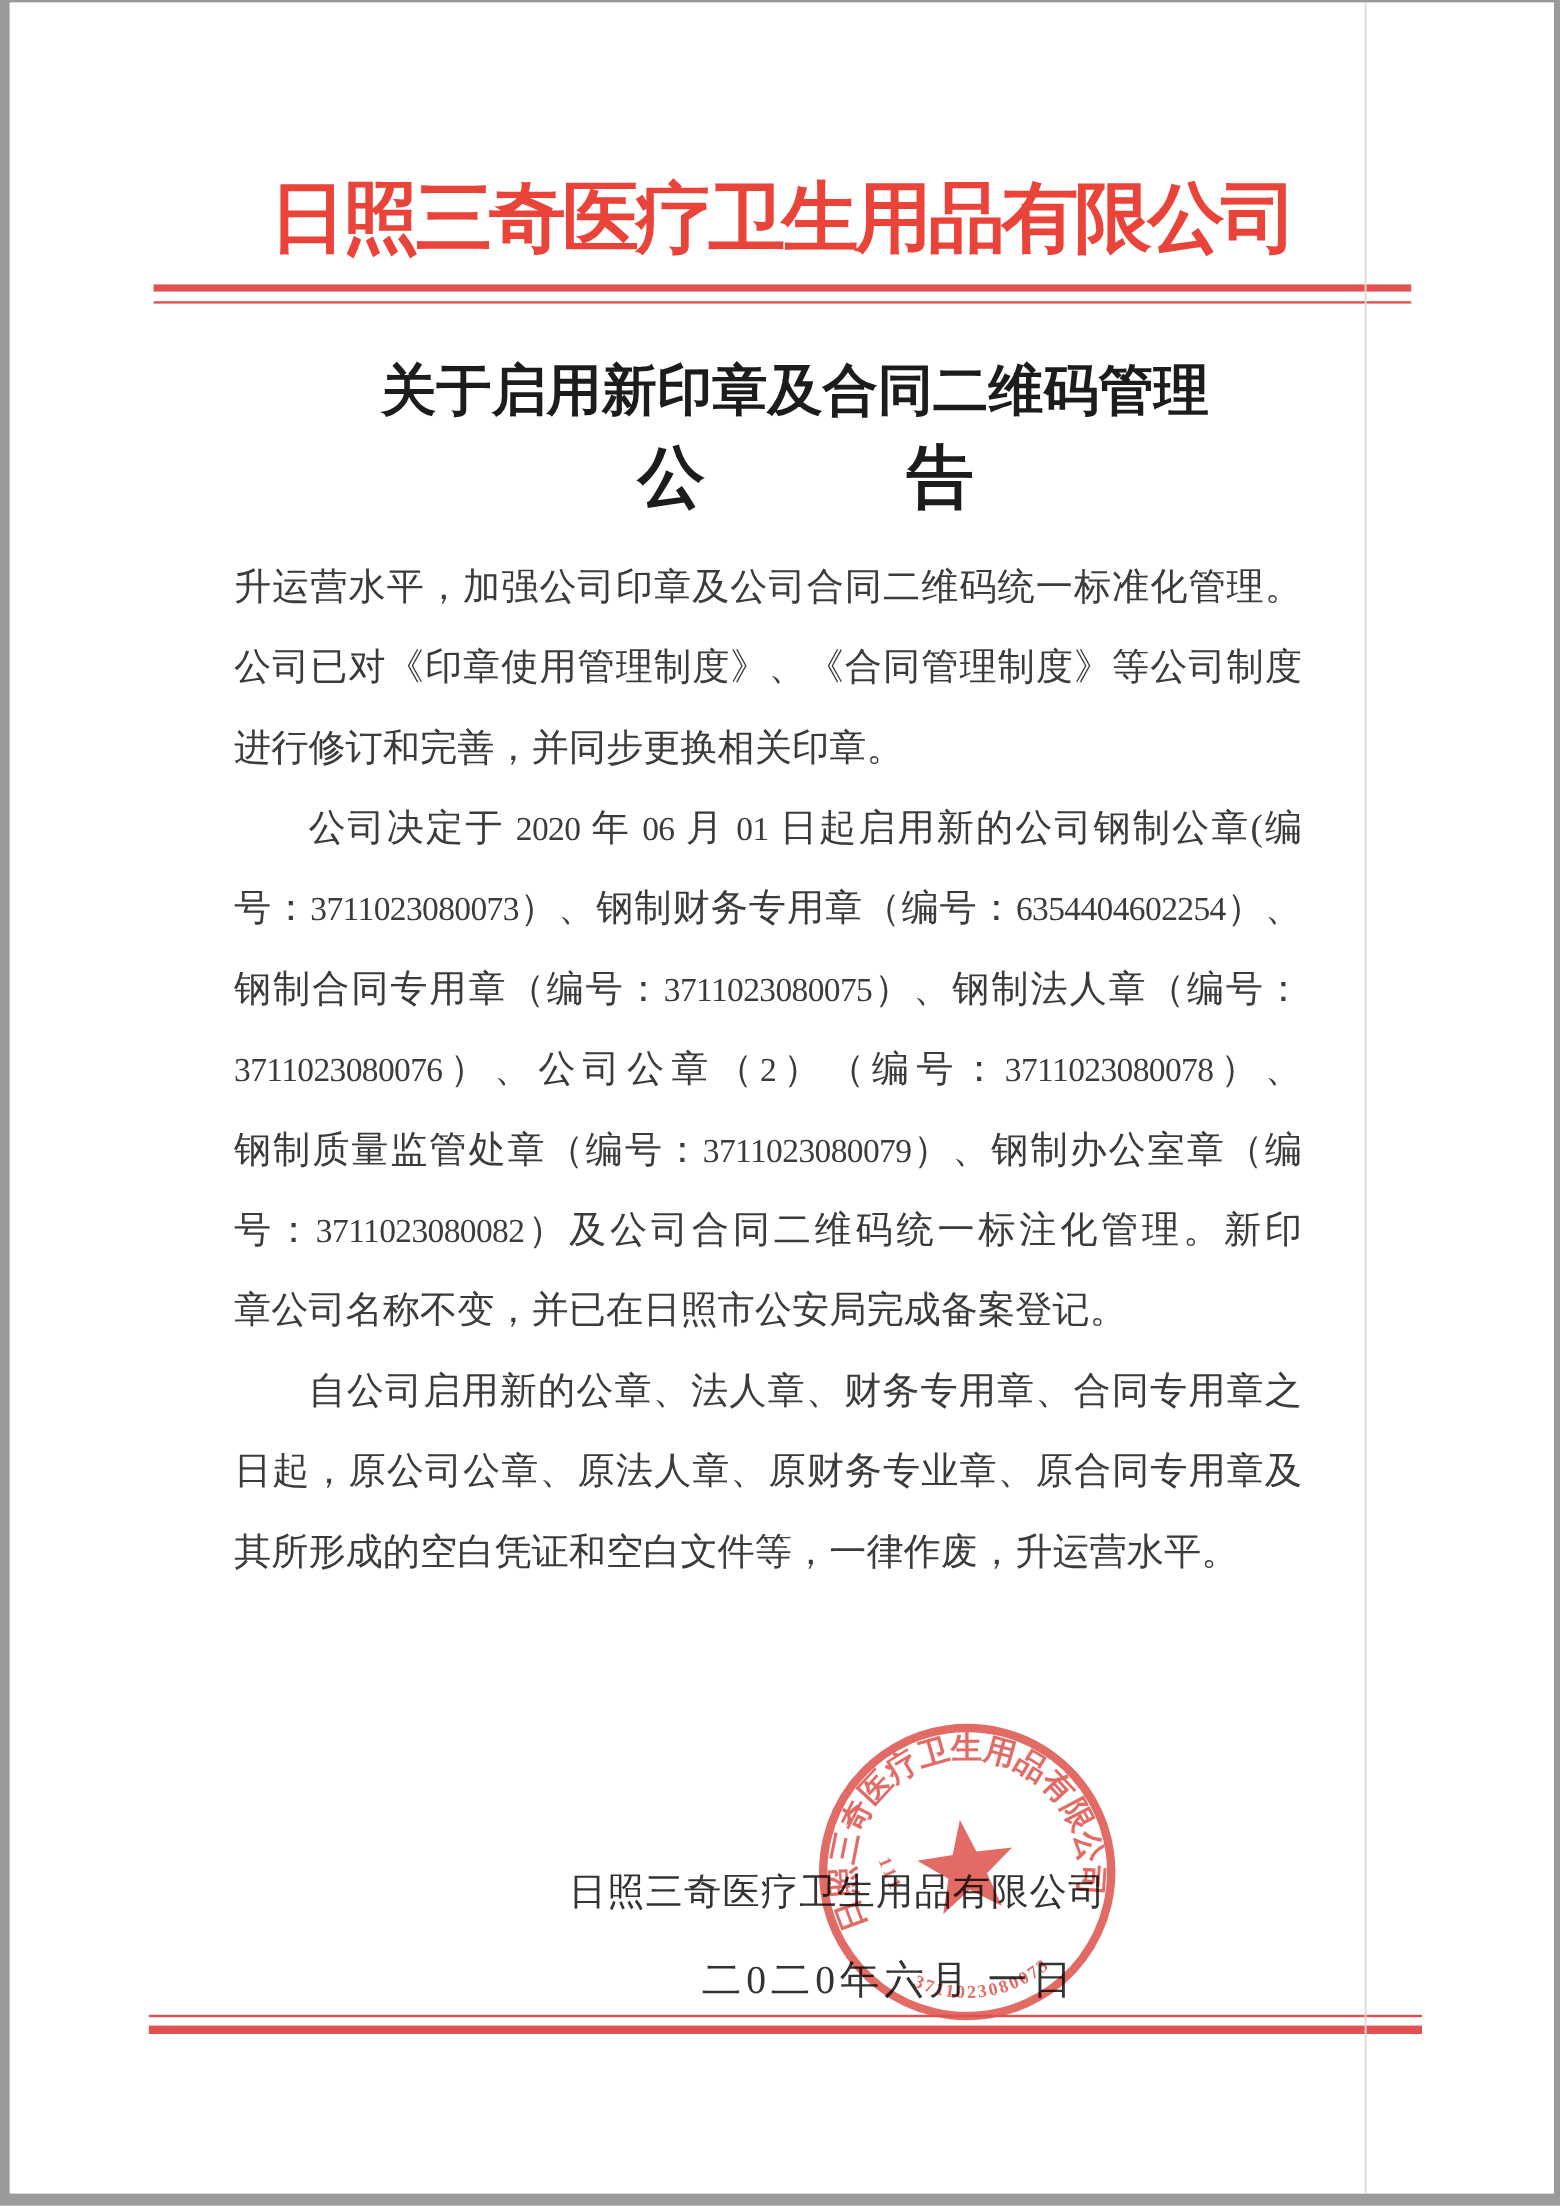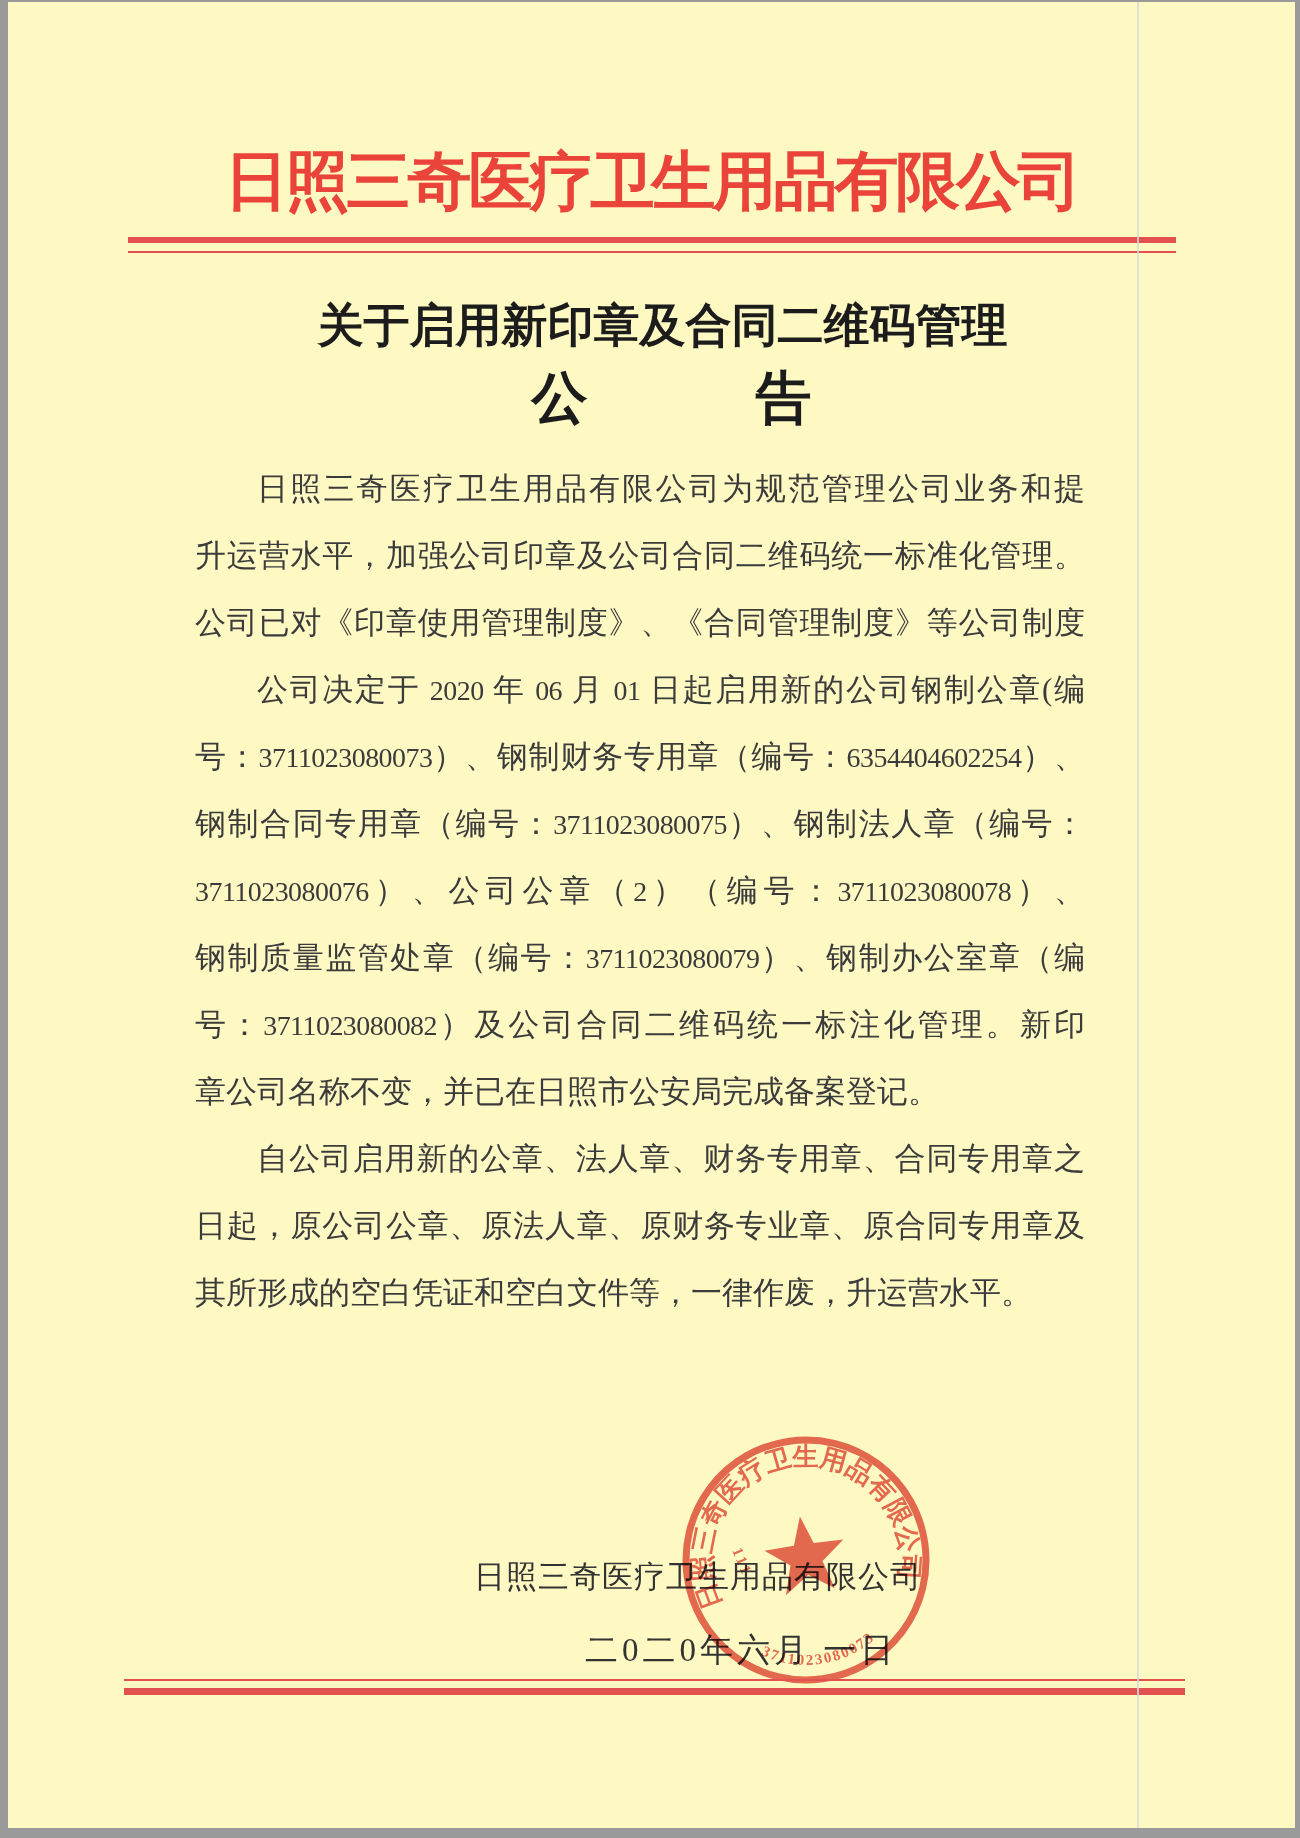--- a/index.html
+++ b/index.html
@@ -4,21 +4,21 @@
 <style>
   html,body{margin:0;padding:0;}
   body{
     width:1300px;height:1838px;
     background:#9a9a9a;           
     position:relative;overflow:hidden;
     font-family:"Liberation Serif","DejaVu Serif",serif;
   }
   .paper{
     position:absolute;left:8px;top:2px;width:1287px;height:1826px;
-    background:#fef9c3;
+    background:#ffffff;
   }
   .fold-line{
     position:absolute;left:1129px;top:0;width:2px;height:100%;
     background:#dadad8;opacity:.8;
   }
   .letterhead{
     position:absolute;left:0;top:138px;width:100%;height:84px;line-height:84px;
     text-align:center;color:#ea4339;
     font-family:"Liberation Serif","DejaVu Serif",serif;
     font-weight:900;font-size:64px;letter-spacing:-3px;
@@ -75,23 +75,23 @@
 
   <div class="letterhead">日照三奇医疗卫生用品有限公司</div>
 
   <div class="rule h-thick"></div>
   <div class="rule h-thin"></div>
 
   <div class="doc-title">关于启用新印章及合同二维码管理</div>
   <div class="doc-subtitle">公　　　告</div>
 
   <div class="body-text">
-      <div class="bline first">日照三奇医疗卫生用品有限公司为规范管理公司业务和提</div>
       <div class="bline">升运营水平，加强公司印章及公司合同二维码统一标准化管理。</div>
       <div class="bline">公司已对《印章使用管理制度》、《合同管理制度》等公司制度</div>
+      <div class="bline last">进行修订和完善，并同步更换相关印章。</div>
       <div class="bline first">公司决定于 <span class="num">2020</span> 年 <span class="num">06</span> 月 <span class="num">01</span> 日起启用新的公司钢制公章(编</div>
       <div class="bline">号：<span class="num">3711023080073</span>）、钢制财务专用章（编号：<span class="num">6354404602254</span>）、</div>
       <div class="bline">钢制合同专用章（编号：<span class="num">3711023080075</span>）、钢制法人章（编号：</div>
       <div class="bline"><span class="num">3711023080076</span>）、公司公章（<span class="num">2</span>）（编号：<span class="num">3711023080078</span>）、</div>
       <div class="bline">钢制质量监管处章（编号：<span class="num">3711023080079</span>）、钢制办公室章（编</div>
       <div class="bline">号：<span class="num">3711023080082</span>）及公司合同二维码统一标注化管理。新印</div>
       <div class="bline last">章公司名称不变，并已在日照市公安局完成备案登记。</div>
       <div class="bline first">自公司启用新的公章、法人章、财务专用章、合同专用章之</div>
       <div class="bline">日起，原公司公章、原法人章、原财务专业章、原合同专用章及</div>
       <div class="bline last">其所形成的空白凭证和空白文件等，一律作废，升运营水平。</div>

